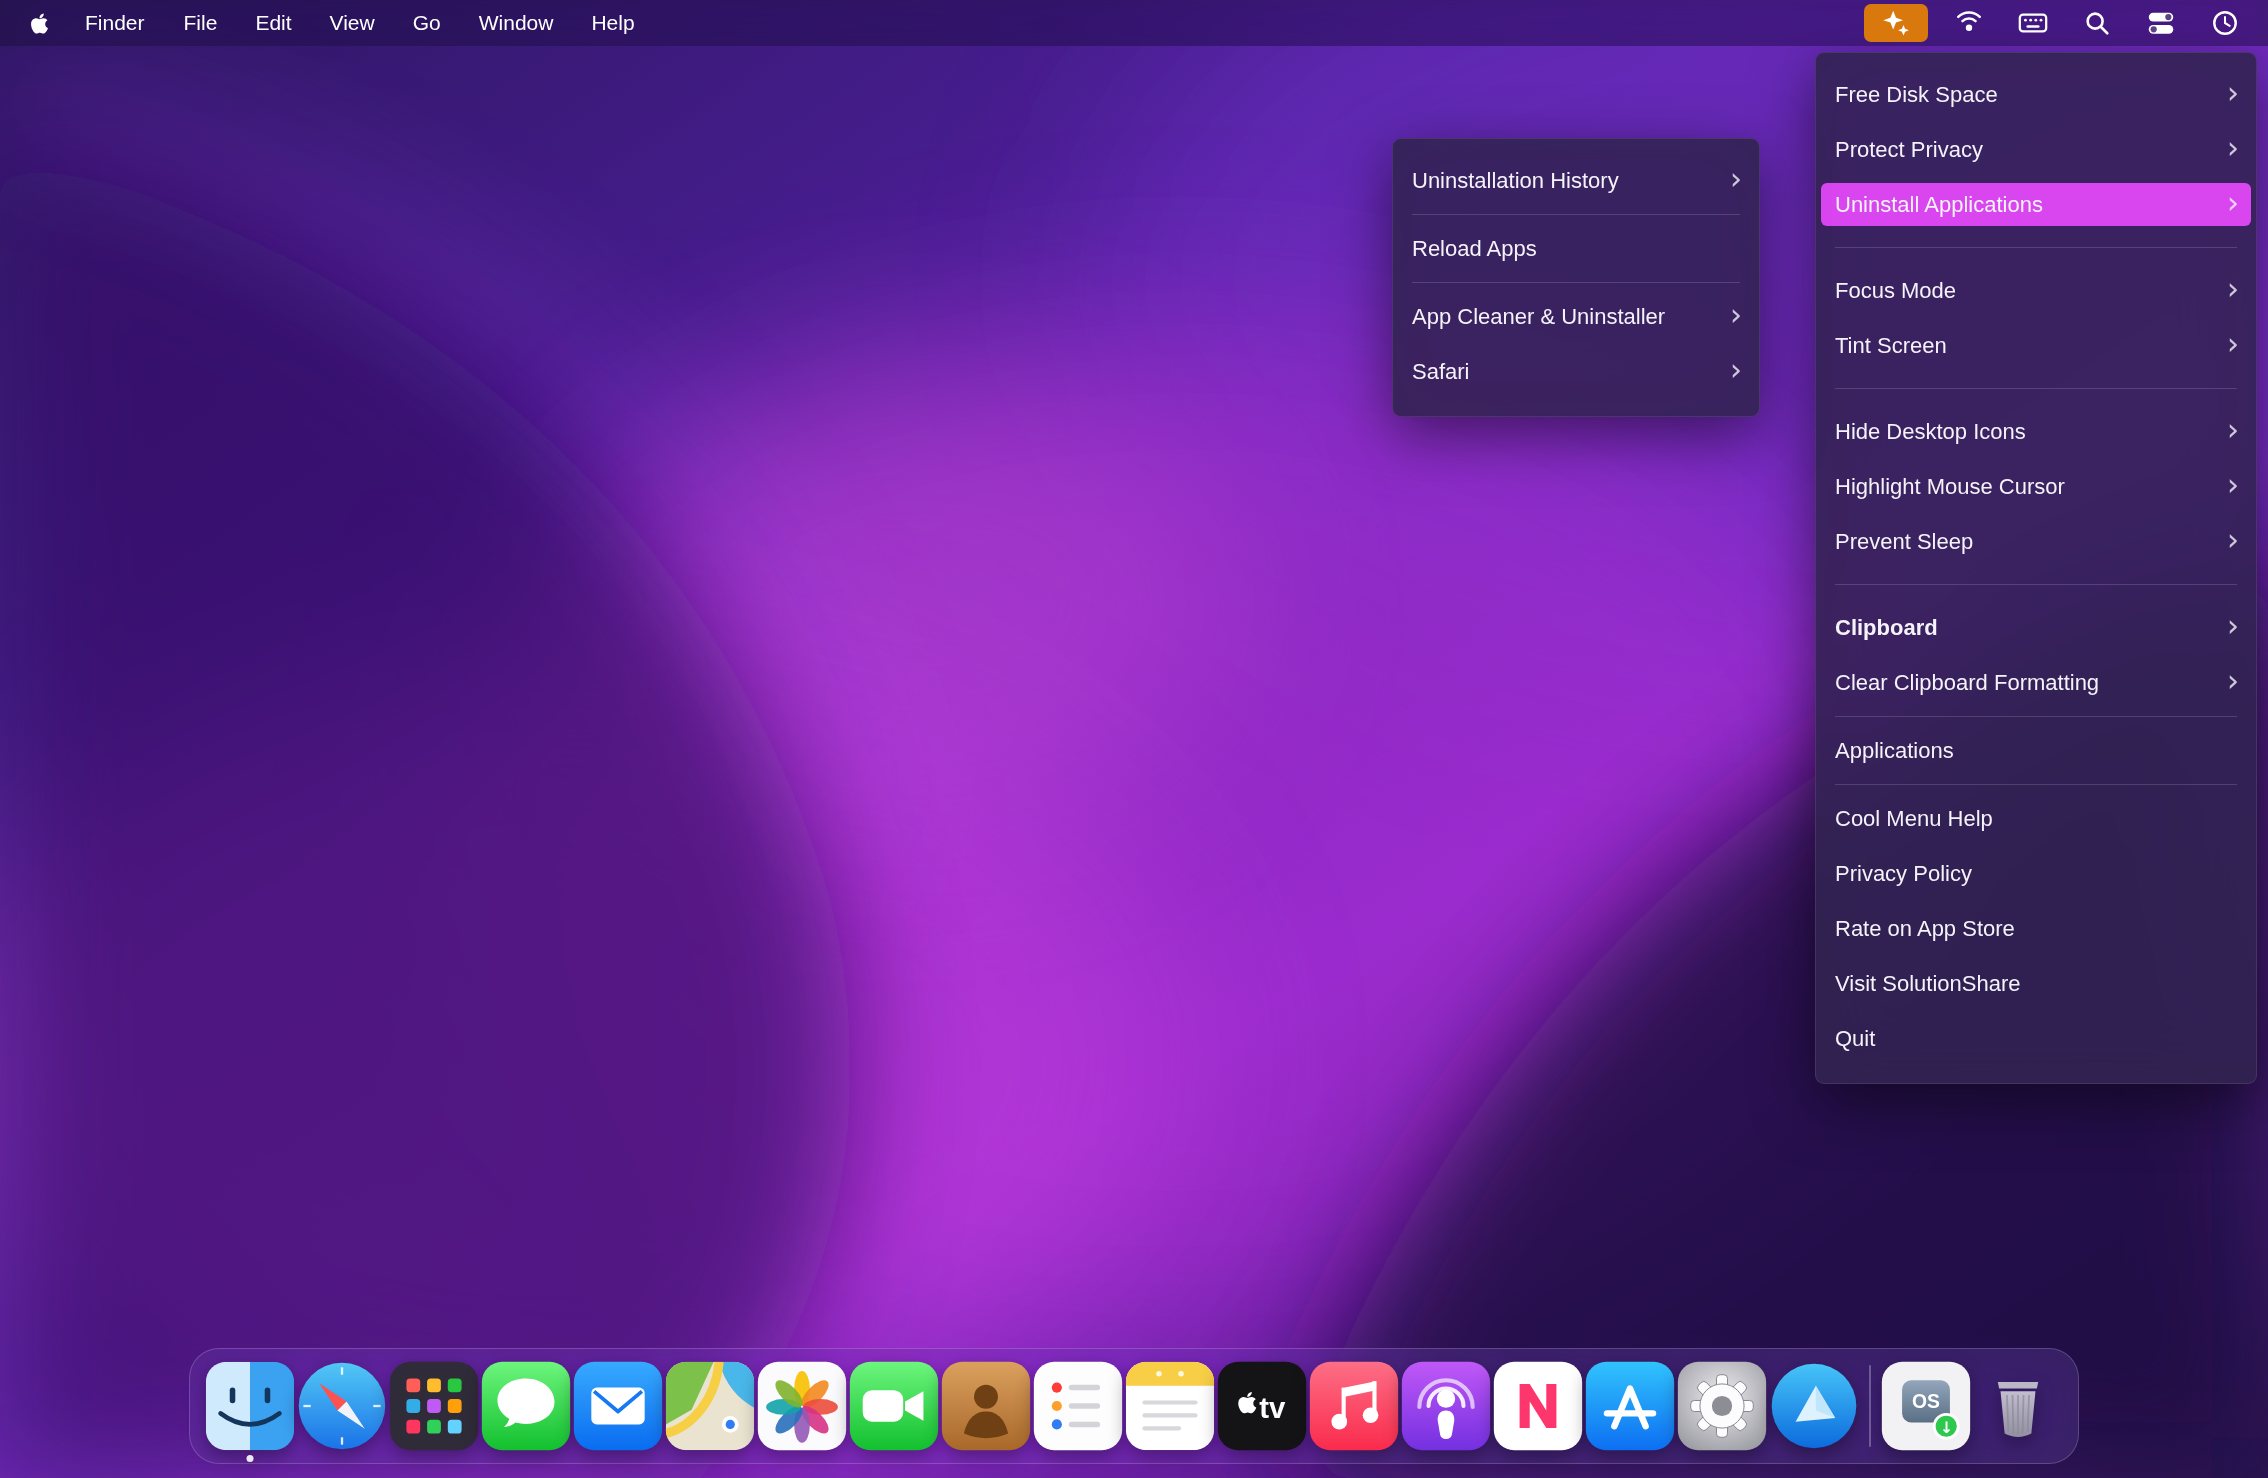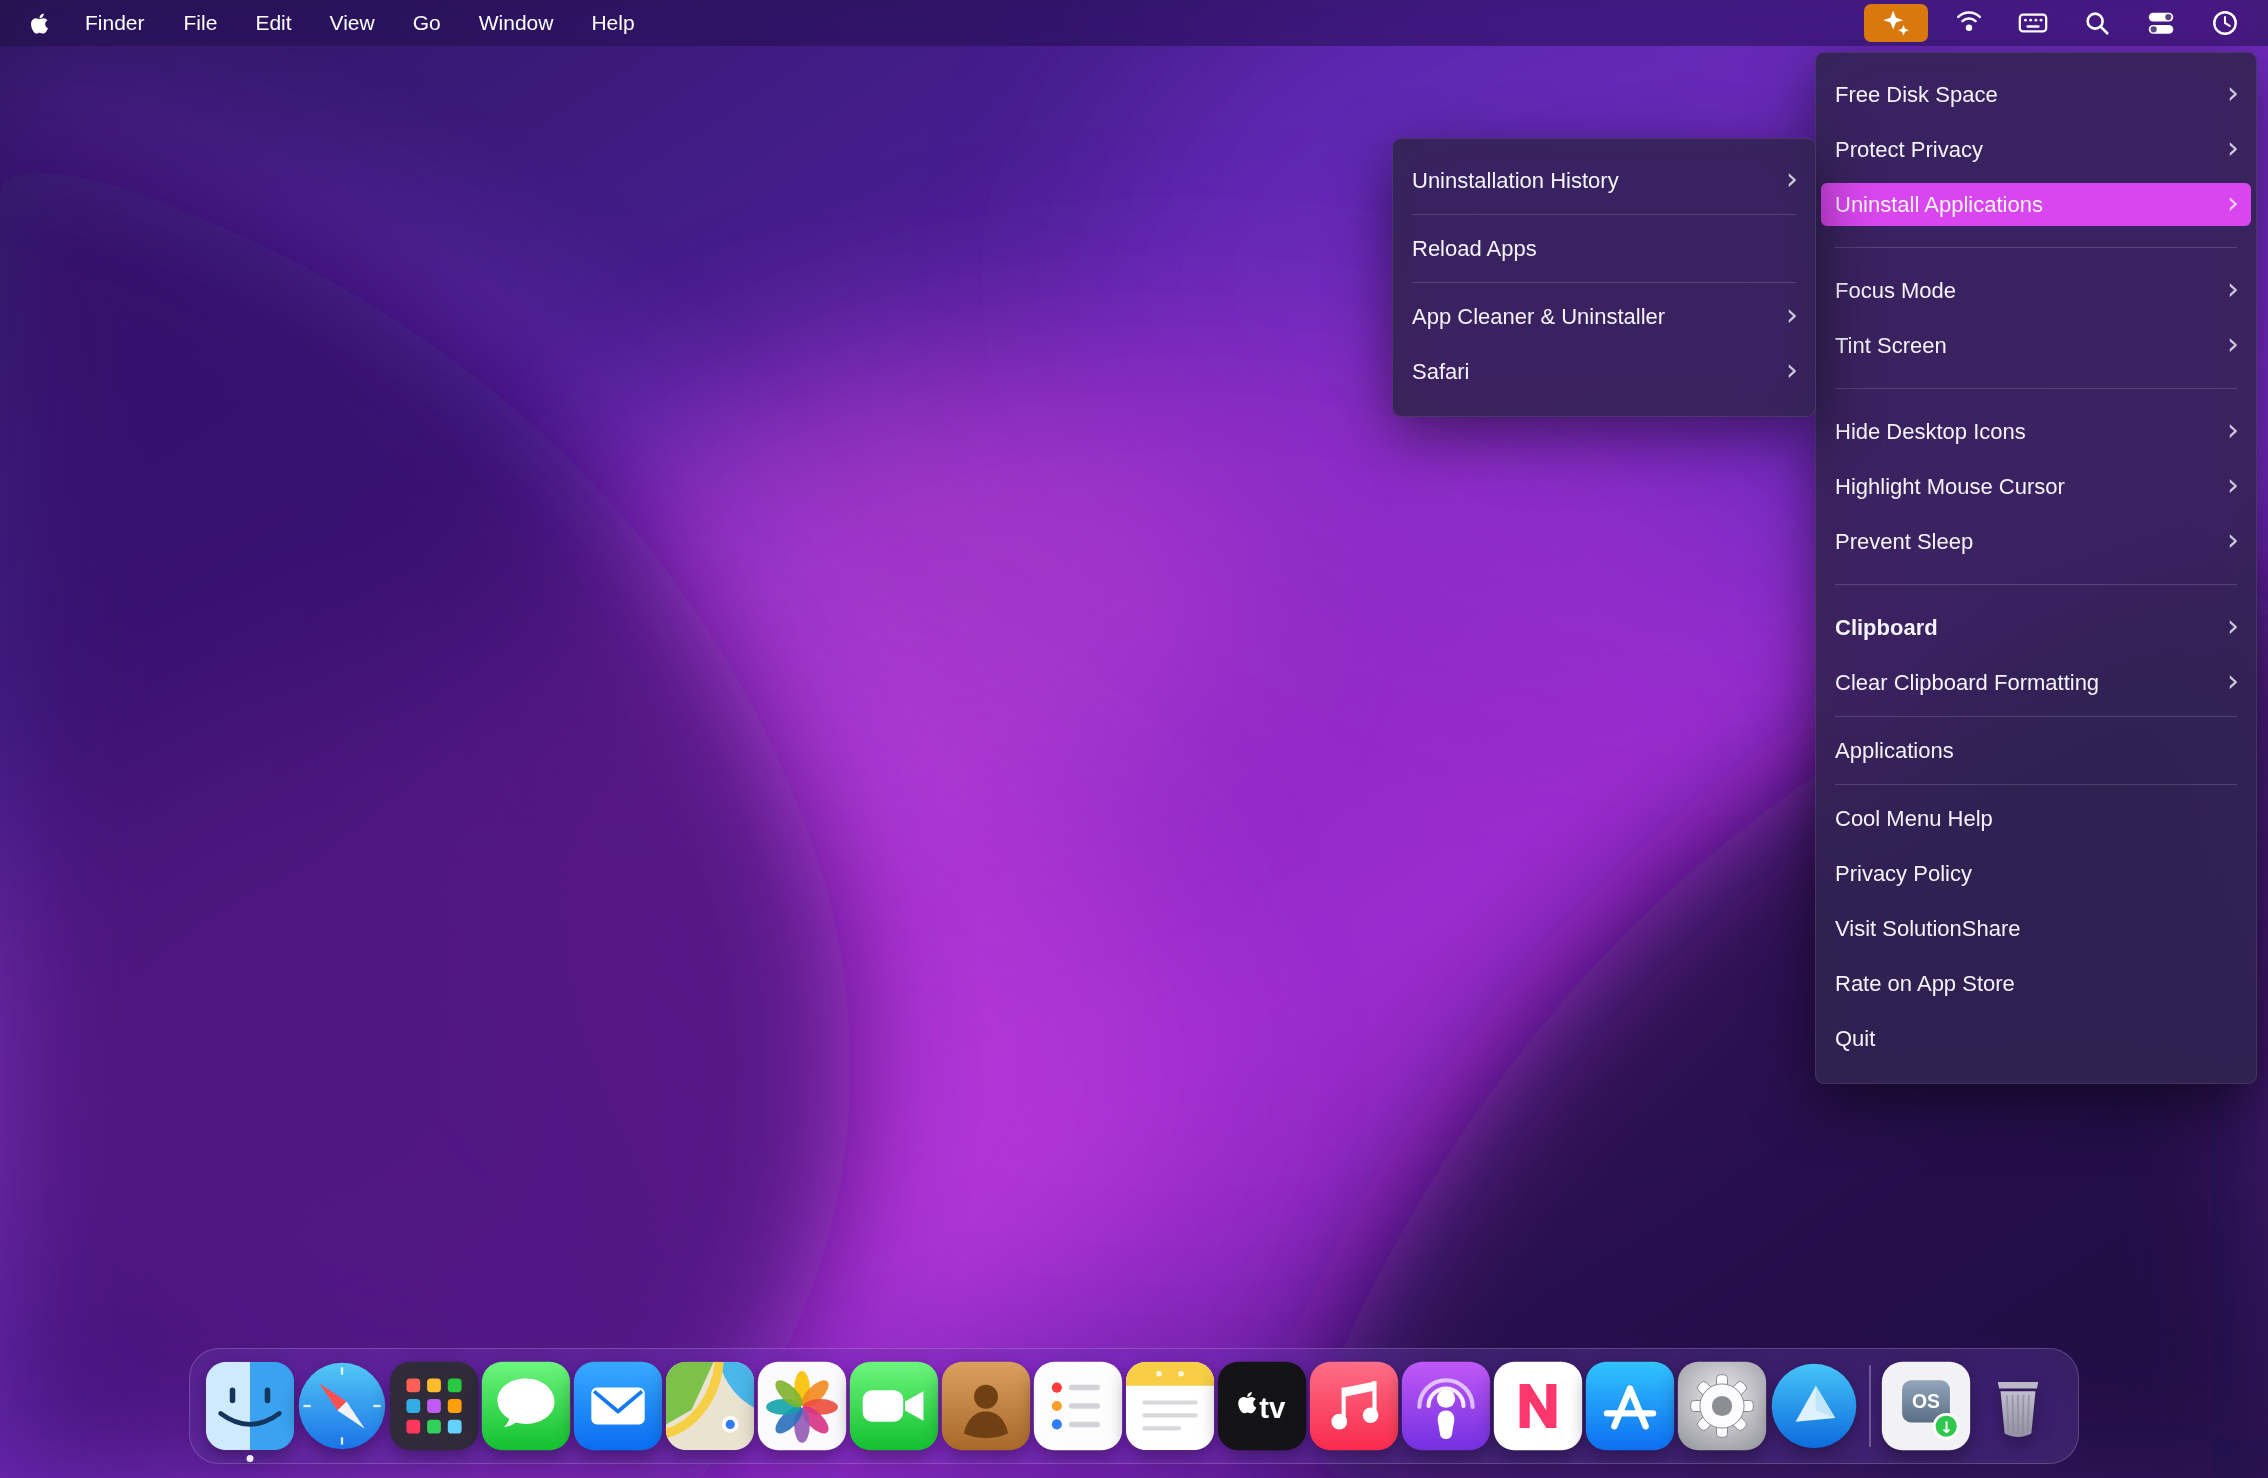--- a/index.html
+++ b/index.html
@@ -23,21 +23,21 @@
   .mb-status{height:38px;min-width:46px;display:flex;align-items:center;
     justify-content:center;border-radius:7px}
   .mb-status.active{background:#d9790d;min-width:64px}
 
   
   .menu-panel{position:absolute;z-index:40;background:rgba(49,35,79,.90);
     backdrop-filter:blur(34px) saturate(170%);border-radius:9px;
     box-shadow:0 18px 60px rgba(0,0,0,.5),inset 0 0 0 1px rgba(255,255,255,.09);
     color:#f5f3fa;font-size:22px;padding:9px 0 12px 0}
   #main-menu{top:52px;right:11px;width:442px}
-  #sub-menu{top:138px;left:1392px;width:424px}
+  #sub-menu{top:138px;left:1392px;width:368px}
   .mi{height:43px;margin:12px 6px;padding:0 12px 0 14px;border-radius:6px;
       display:flex;align-items:center}
   .mi .lbl{flex:1;white-space:nowrap}
   .chev{font-size:30px;line-height:0.8;opacity:.8;margin-left:14px;
         font-family:"DejaVu Sans",sans-serif;transform:translateY(-2px)}
   .mi.hl{background:#d946ef}
   .mi.bold .lbl{font-weight:700}
   .sep{height:1px;background:rgba(255,255,255,.15)}
   .sep.lg{margin:21px 20px}
   .sep.sm{margin:11px 20px}
@@ -202,24 +202,24 @@
     <span class="lbl">Applications</span>
   </div>
   <div class="sep sm"></div>
   <div class="mi">
     <span class="lbl">Cool Menu Help</span>
   </div>
   <div class="mi">
     <span class="lbl">Privacy Policy</span>
   </div>
   <div class="mi">
+    <span class="lbl">Rate on App Store</span>
+  </div>
+  <div class="mi">
     <span class="lbl">Visit SolutionShare</span>
-  </div>
-  <div class="mi">
-    <span class="lbl">Rate on App Store</span>
   </div>
   <div class="mi">
     <span class="lbl">Quit</span>
   </div>
 </div>
 
 <div class="menu-panel" id="sub-menu">
   <div class="mi">
     <span class="lbl">Uninstallation History</span>
     <span class="chev">›</span>

